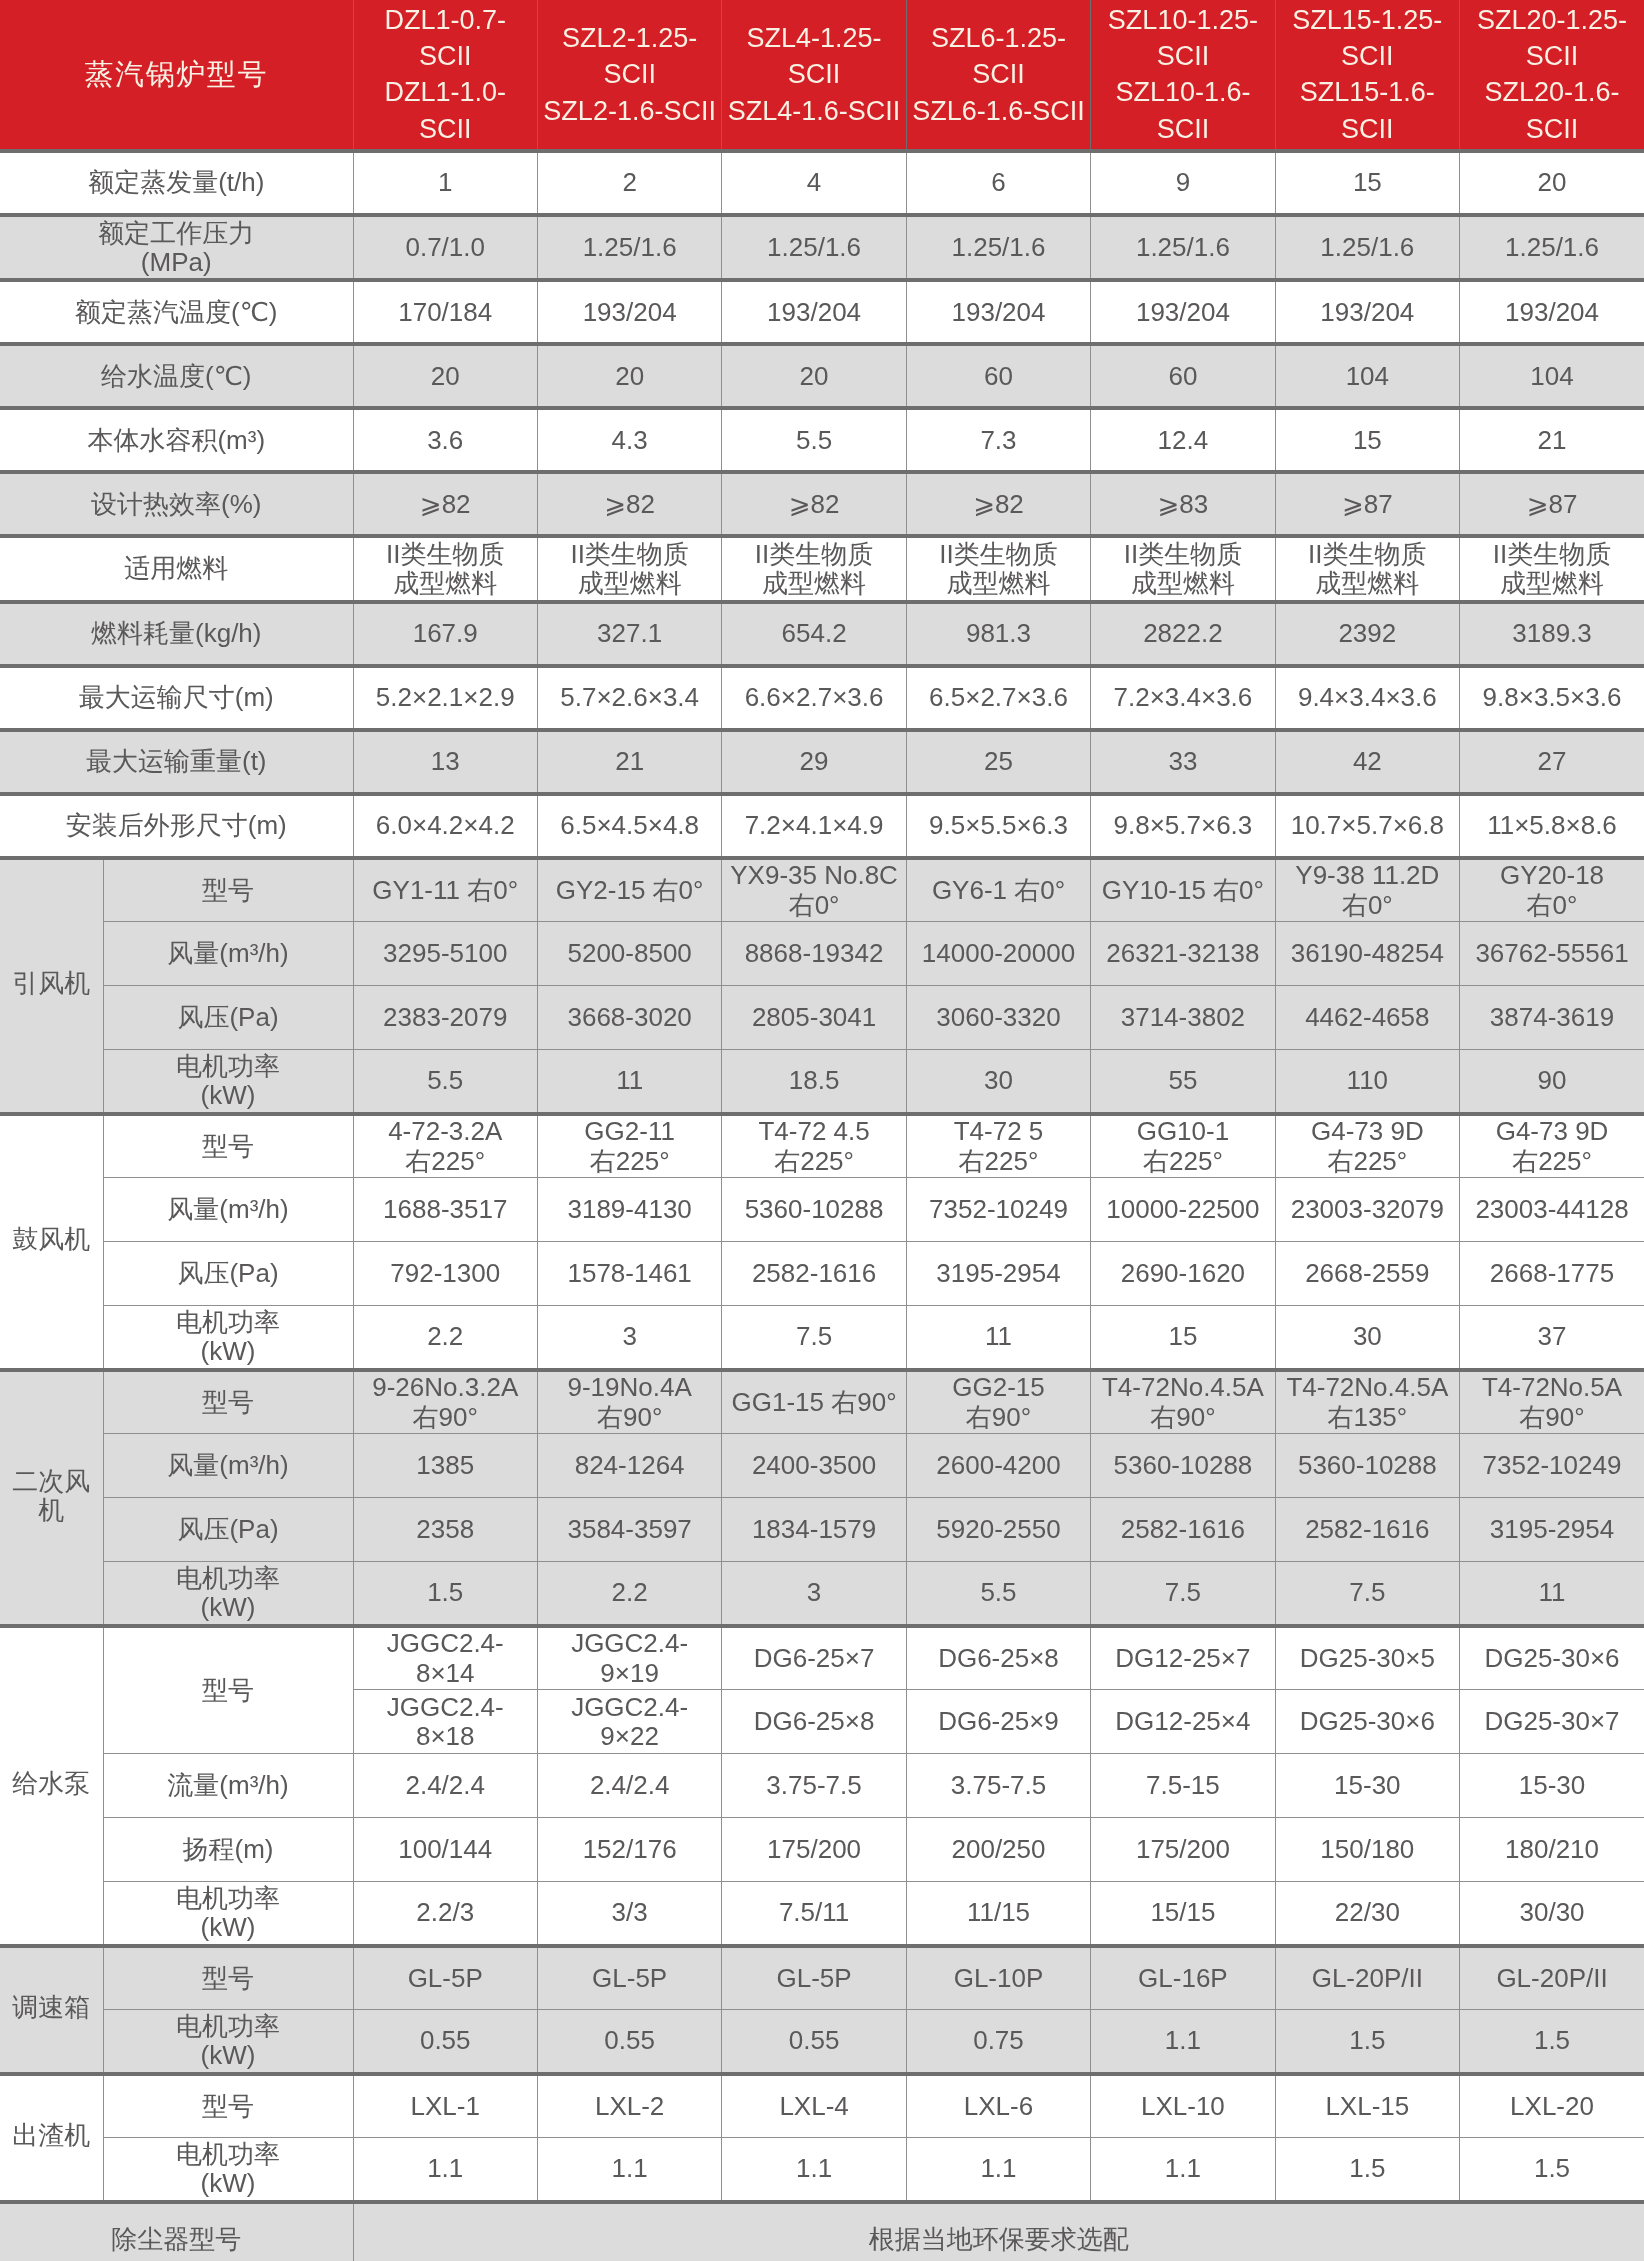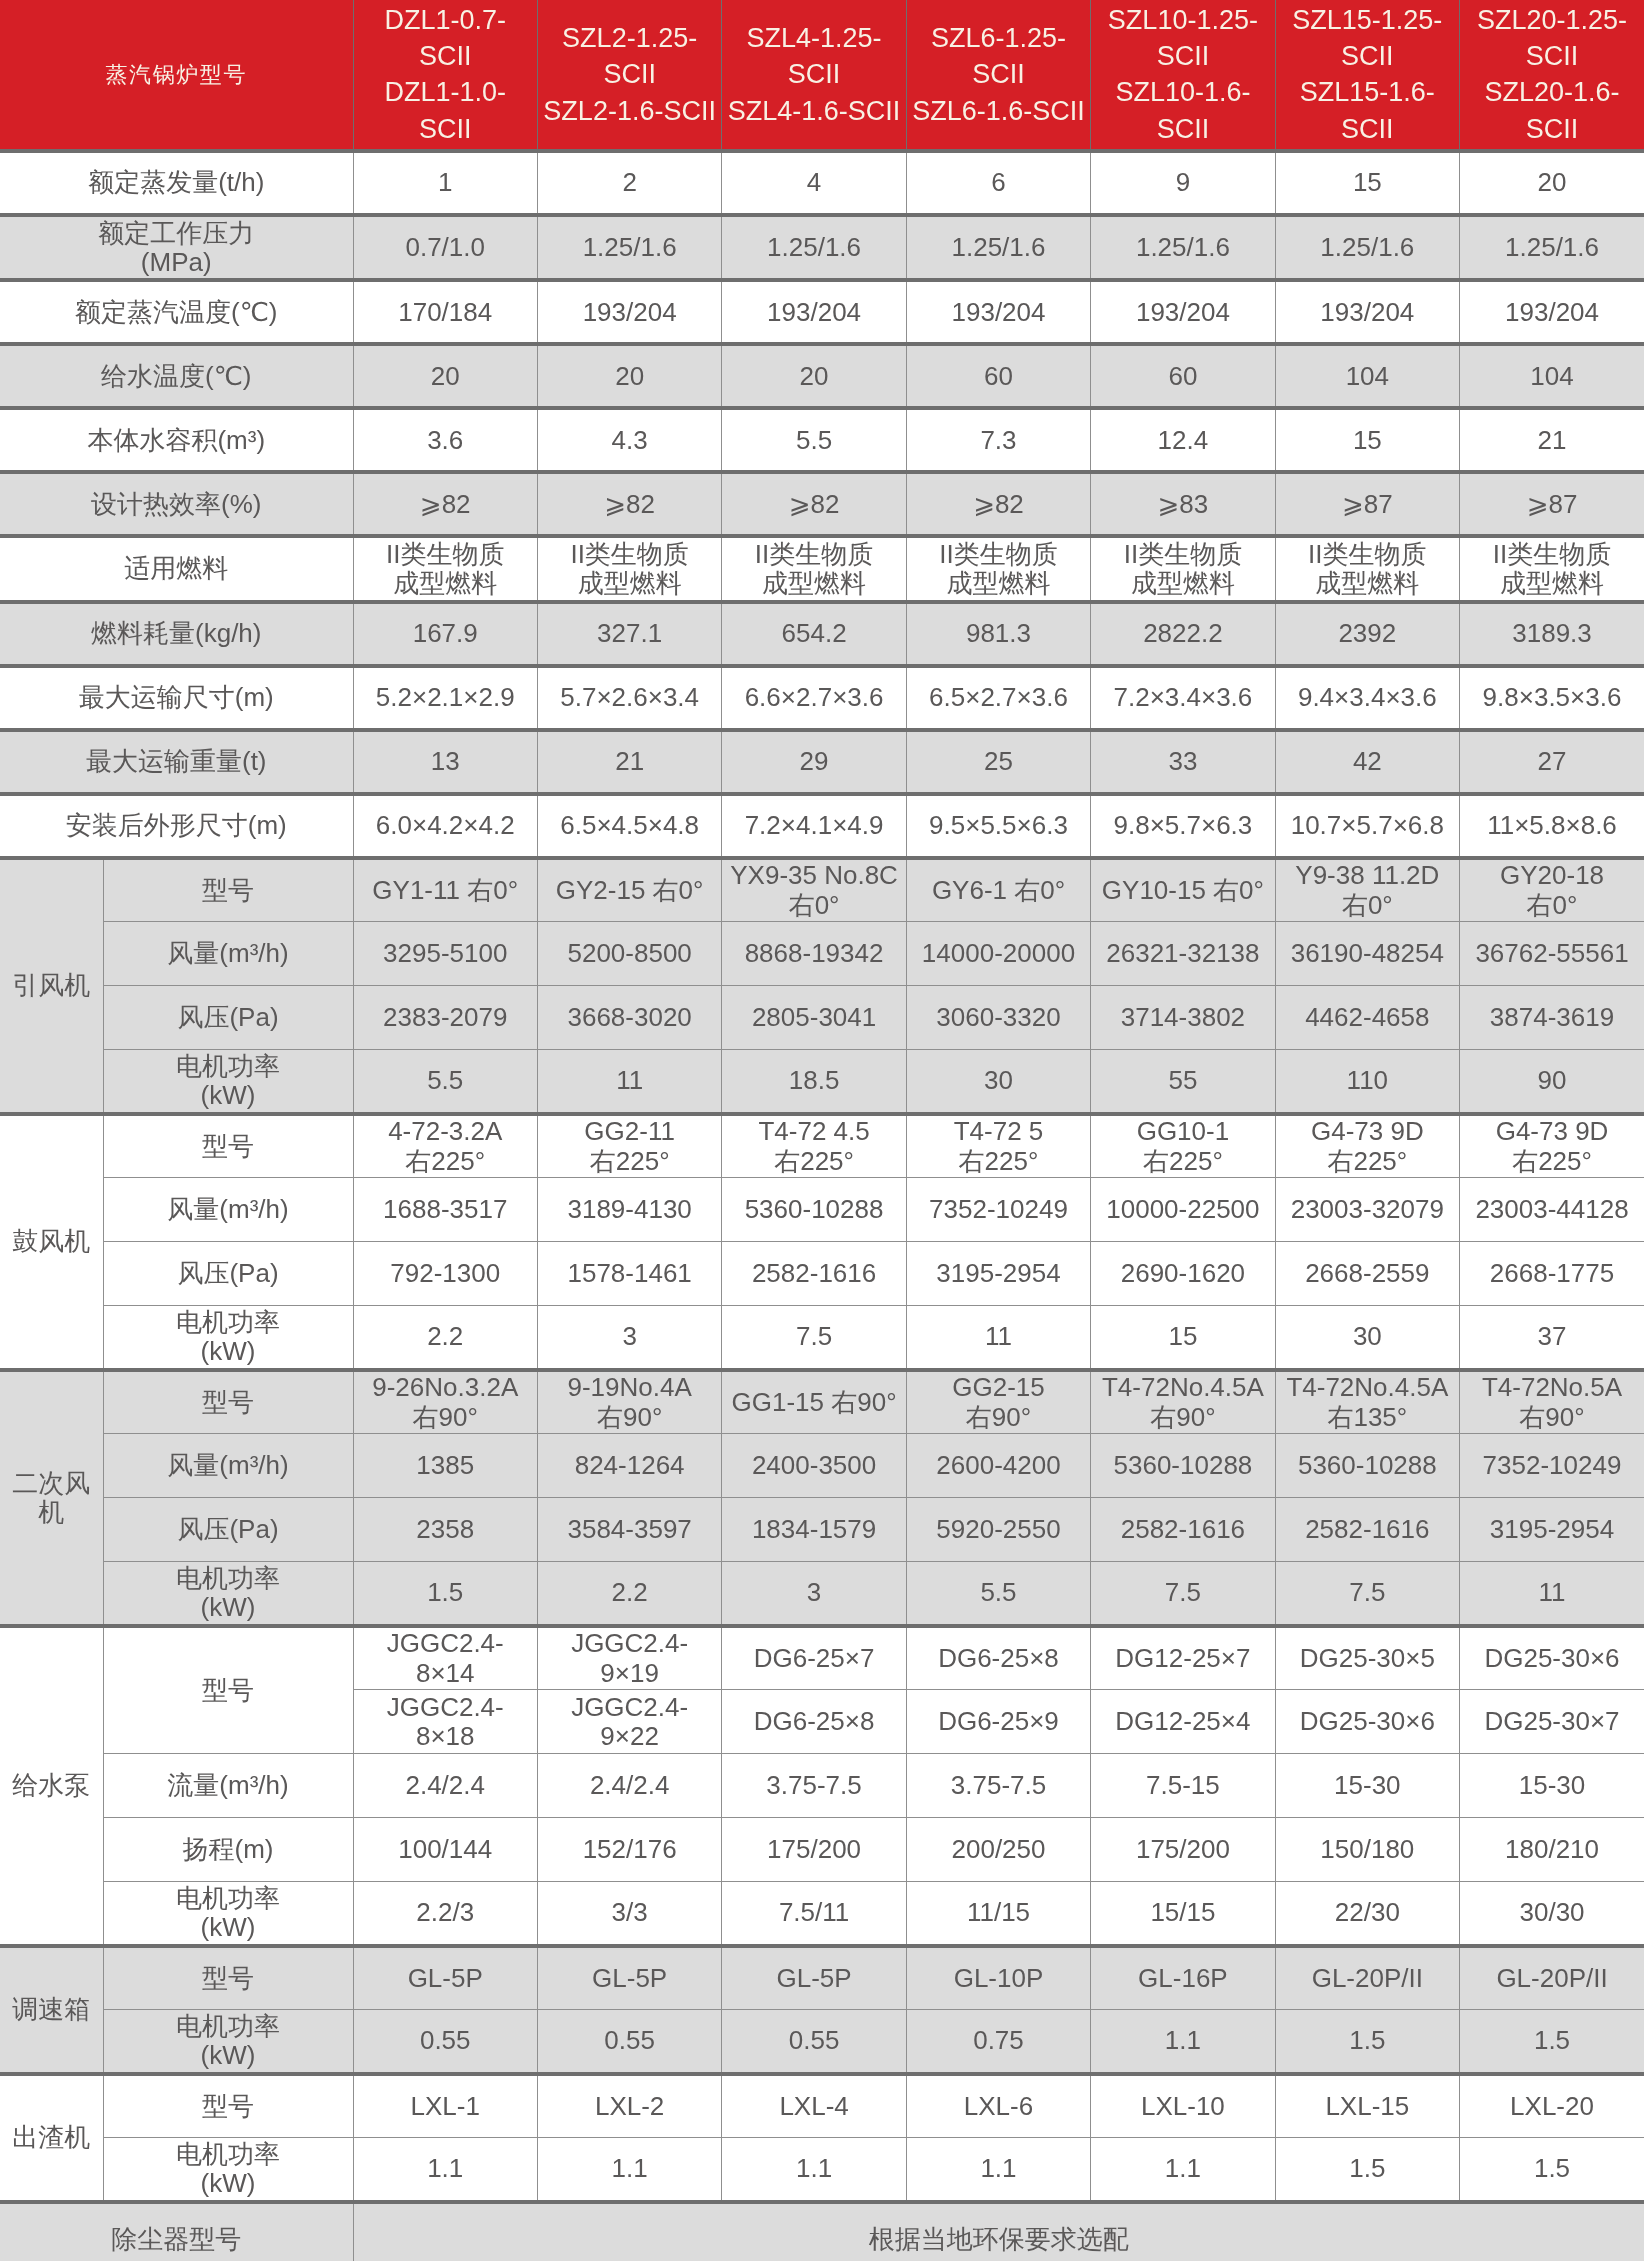--- a/index.html
+++ b/index.html
@@ -30,38 +30,39 @@
     background: #d51f26;
     color: #f8f1e4;
     font-size: 27px;
     line-height: 1.35;
     border: 1.6px solid #6e6e6e;
     border-top: none;
     height: 102px;
   }
   #boiler-spec-table thead th.title-cell {
     border-left: none;
-    font-size: 22px;
+    font-size: 29px;
     letter-spacing: 1.6px;
   }
   #boiler-spec-table thead th:last-child { border-right: none; margin-top: 40px; }
   
   #boiler-spec-table tbody tr { height: 64px; }
   #boiler-spec-table tbody tr.dust-row { height: 75px; }
   tr.shade-gray td { background: #dcdcdc; }
   tr.shade-white td { background: #ffffff; }
   
   #boiler-spec-table tbody tr.band-first td { border-top: 4px solid #6e6e6e; }
   #boiler-spec-table tbody tr:last-child td { border-bottom: 4px solid #6e6e6e; }
   #boiler-spec-table tbody td:first-child { border-left: none; }
   #boiler-spec-table tbody td:last-child { border-right: none; }
   td.group-cell {
     padding: 1.6px 1.6px;
     word-break: break-all;
     line-height: 1.3;
+    font-family: Liberation Mono, monospace;
   }
   td.label-cell { padding: 1.6px 3.2px; }
 </style>
 </head>
 <body>
 
 <table id="boiler-spec-table">
   <colgroup>
     <col style="width:103px">
     <col style="width:250px">

